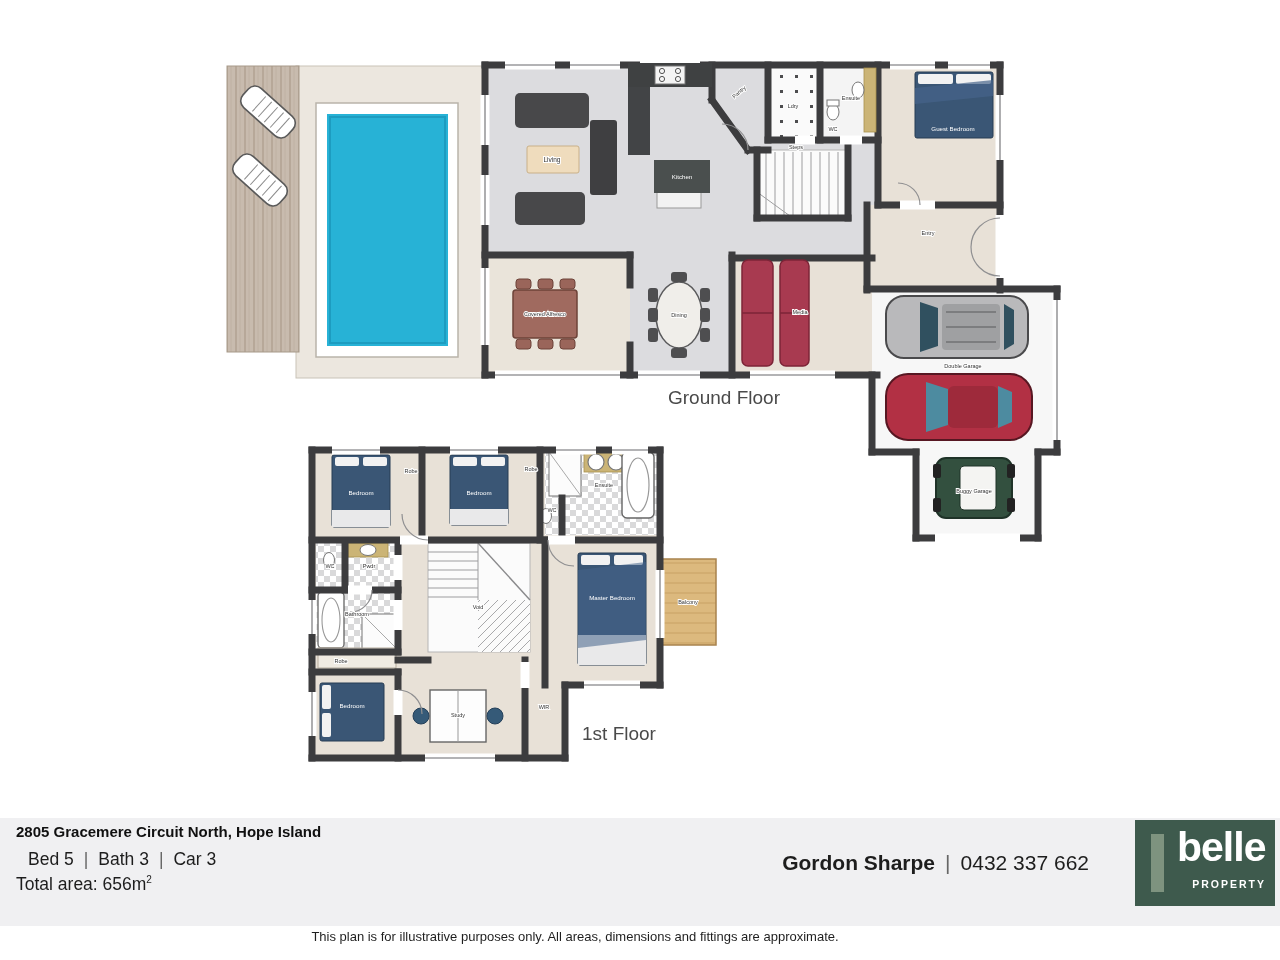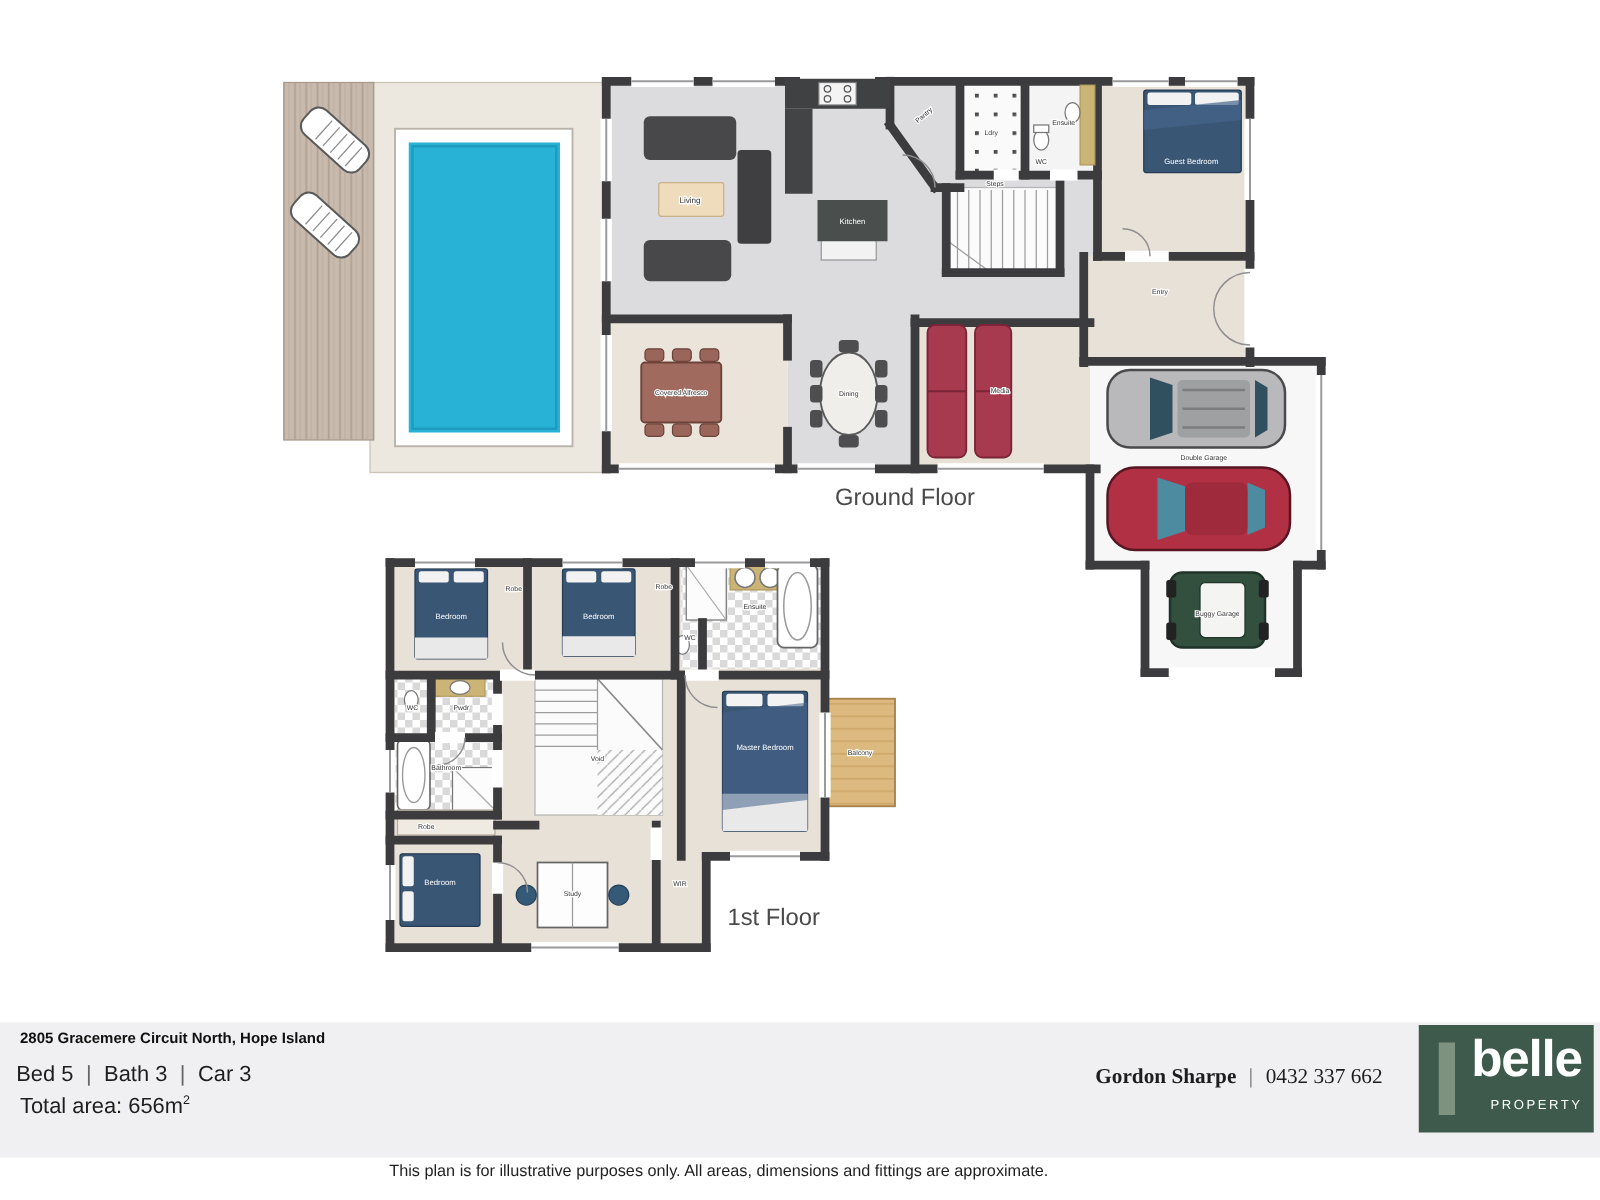--- a/index.html
+++ b/index.html
@@ -5,35 +5,35 @@
   html,body{margin:0;padding:0;background:#fff;}
   .page{position:relative;width:1280px;height:960px;background:#ffffff;overflow:hidden;
         font-family:"Liberation Sans",sans-serif;}
   .plan-wrap{position:absolute;left:0;top:0;width:1280px;height:818px;}
   svg text{font-family:"Liberation Sans",sans-serif;}
   .room-label{fill:#333;stroke:#ffffff;stroke-width:2px;paint-order:stroke;font-size:6.5px;}
   .room-label-sm{fill:#333;stroke:#ffffff;stroke-width:1.8px;paint-order:stroke;font-size:5.5px;}
   .bed-label{fill:#ffffff;font-size:6.2px;}
   .floor-title{fill:#4a4a4a;font-size:19px;}
   .footer{position:absolute;left:0;top:818px;width:1280px;height:108px;background:#f0f0f2;}
-  .addr{position:absolute;left:16px;top:5px;font-size:12px;font-weight:bold;color:#101010;}
-  .specs{position:absolute;left:13px;top:31px;font-size:17.5px;color:#1d1d1d;}
+  .addr{position:absolute;left:16px;top:5px;font-size:15px;font-weight:bold;color:#101010;}
+  .specs{position:absolute;left:28px;top:31px;font-size:17.5px;color:#1d1d1d;}
   .specs .pipe{color:#666;margin:0 10px;}
   .area{position:absolute;left:16px;top:56px;font-size:17.5px;color:#1d1d1d;}
   .area sup{font-size:10px;}
-  .agent{position:absolute;right:174px;top:33px;font-size:17px;color:#1d1d1d;font-family:Liberation Serif, serif;}
+  .agent{position:absolute;right:191px;top:33px;font-size:21px;color:#1d1d1d;}
   .agent .name{font-weight:bold;}
   .agent .pipe{color:#666;margin:0 10px;}
   .disclaimer{position:absolute;left:0;top:79px;width:1150px;text-align:center;
               font-size:13px;color:#1f1f1f;margin-top:32px;}
   .logo{position:absolute;right:5px;top:2px;width:140px;height:86px;background:#3e5a4d;}
   .logo .bar{position:absolute;left:16px;top:14px;width:13px;height:58px;background:#7e937f;}
   .logo .brand{position:absolute;left:42px;top:4px;font-size:41px;font-weight:bold;
                color:#ffffff;letter-spacing:-1px;text-align:center;}
-  .logo .sub{position:absolute;right:9px;top:58px;font-size:10.5px;font-weight:normal;
+  .logo .sub{position:absolute;right:9px;top:58px;font-size:10.5px;font-weight:bold;
              letter-spacing:2px;color:#ffffff;}
 </style>
 </head>
 <body>
 
 <div class="page">
   <div class="plan-wrap">
   <svg width="1280" height="818" viewBox="0 0 1280 818" xmlns="http://www.w3.org/2000/svg">
     <defs>
       <pattern id="deck" width="9" height="9" patternUnits="userSpaceOnUse">

